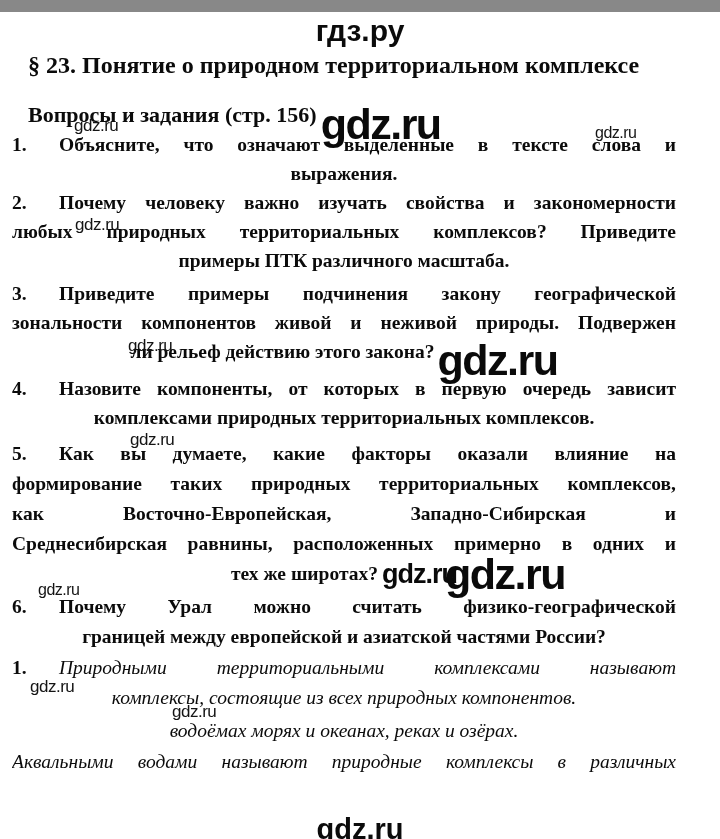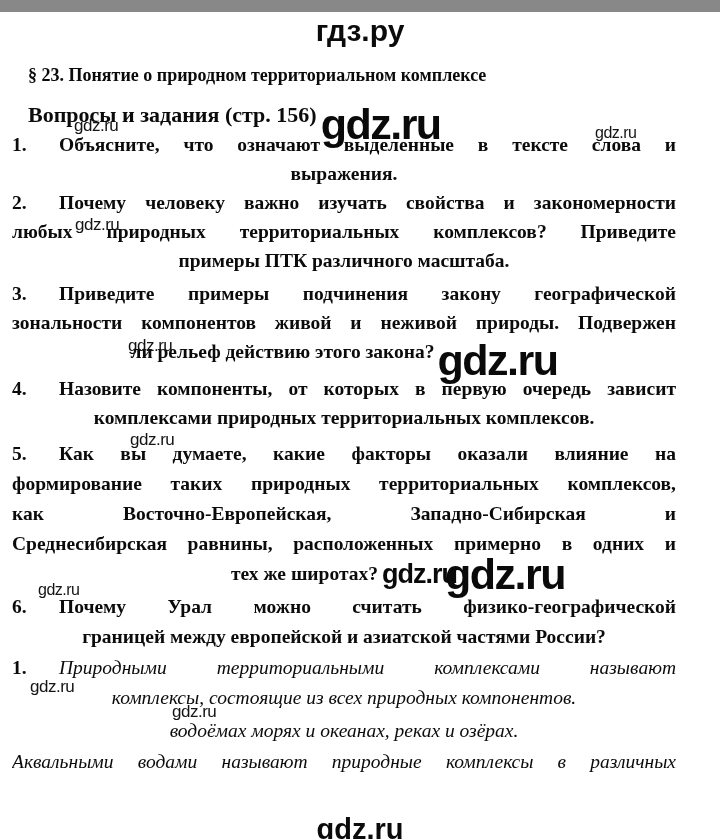--- a/index.html
+++ b/index.html
@@ -22,22 +22,22 @@
     letter-spacing:0px;
   }
   .logo-bottom {
     position:absolute; top:799px; left:0; width:720px;
     text-align:center;
     font-family:"Liberation Sans", sans-serif;
     font-weight:bold; font-size:29px; line-height:36px;
   }
   
   .title {
-    position:absolute; top:48px; left:28px; width:664px;
-    font-size:18px; font-weight:bold; line-height:30px;
+    position:absolute; top:38px; left:28px; width:664px;
+    font-size:24px; font-weight:bold; line-height:30px;
     white-space:nowrap;
   }
   .subtitle-row {
     position:absolute; top:88px; left:28px; width:690px;
     font-size:22px; font-weight:bold; line-height:30px;
     white-space:nowrap;
   }
   
   .content {
     position:absolute; top:118px; left:12px; width:664px;

